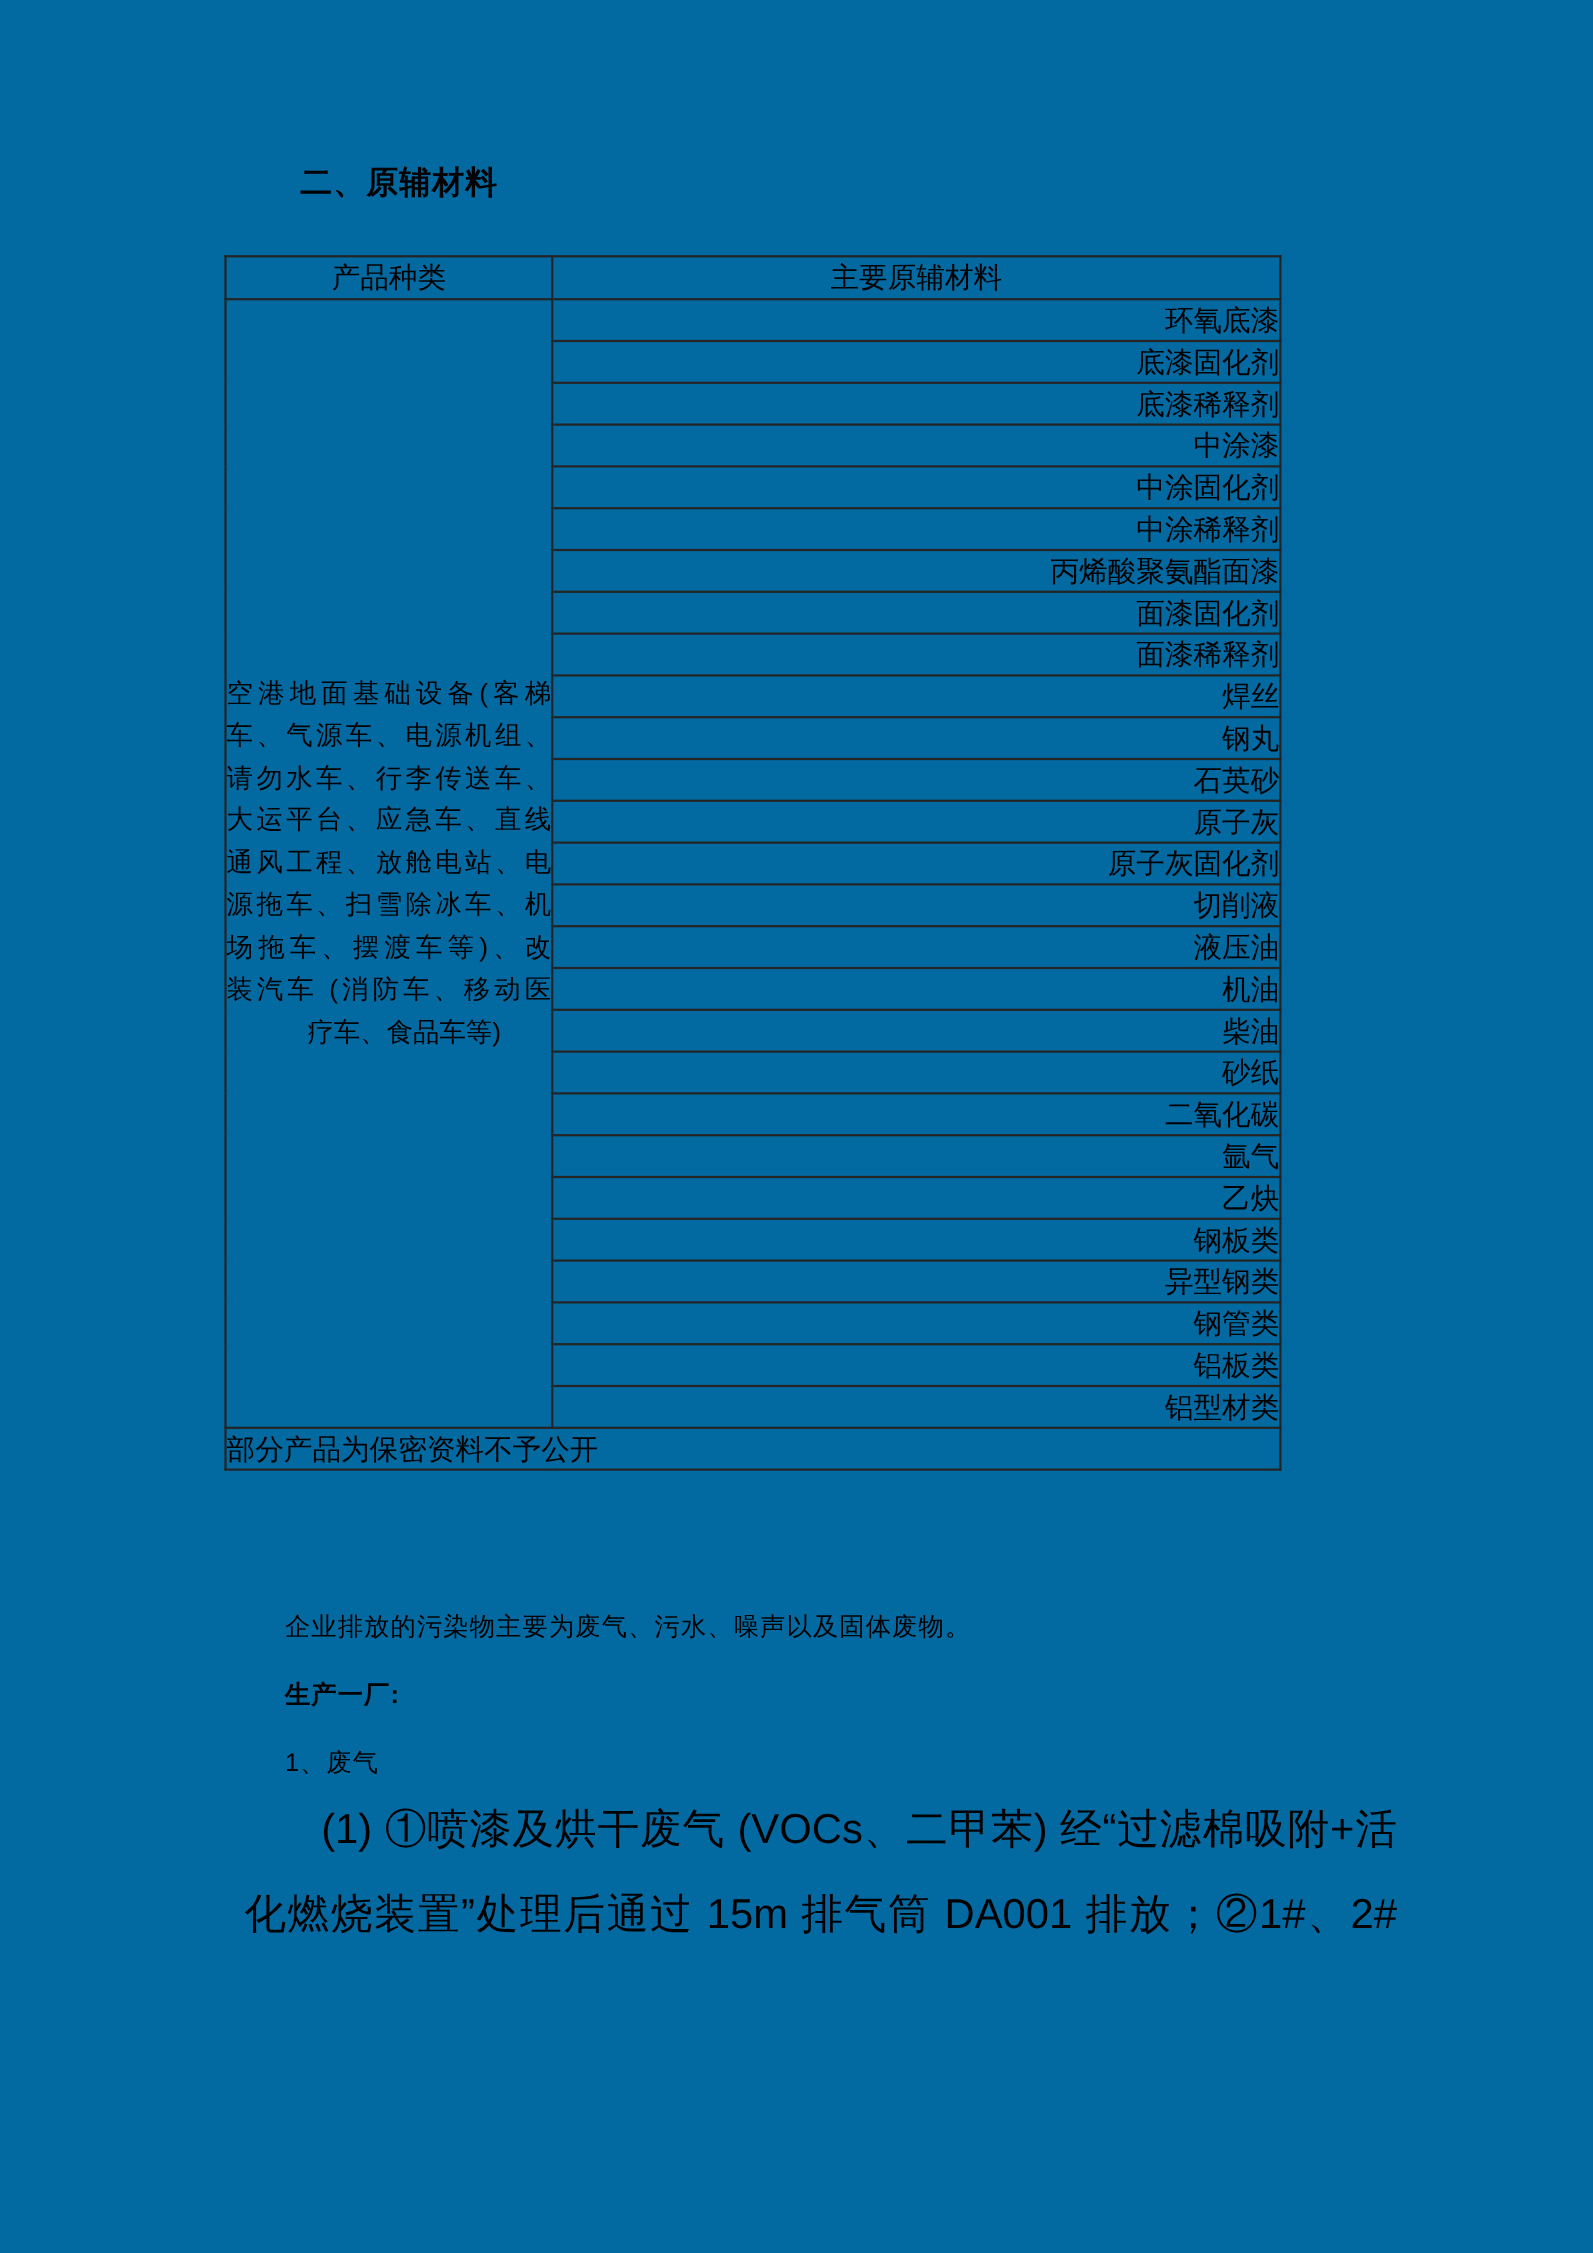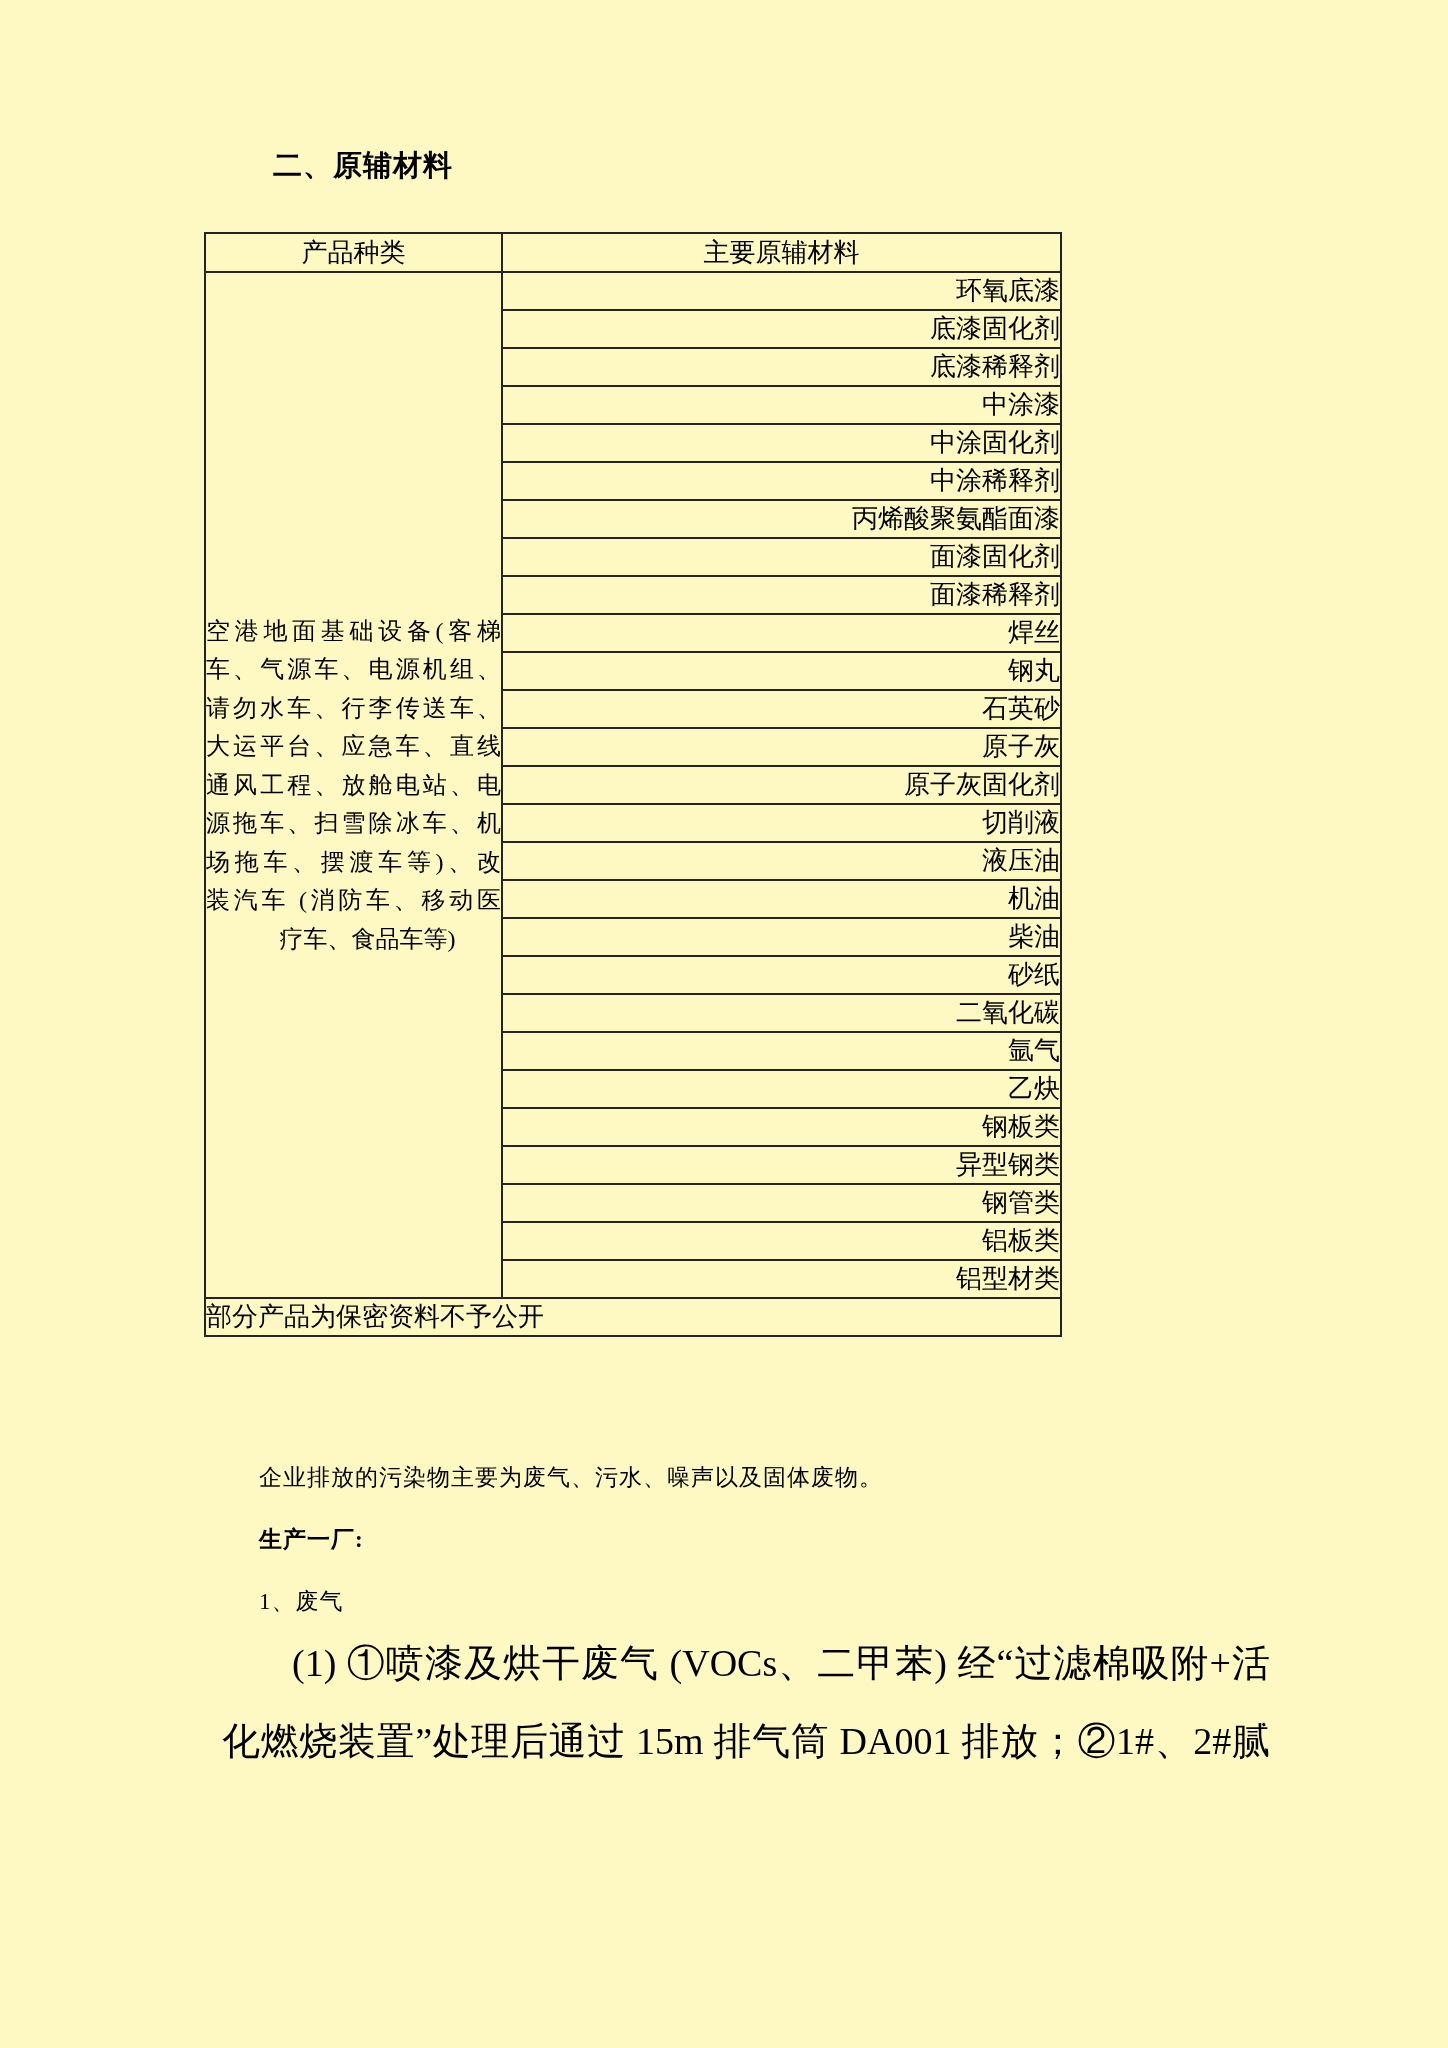--- a/index.html
+++ b/index.html
@@ -1,33 +1,33 @@
 <!DOCTYPE html>
 <html><head>
 <meta charset="utf-8">
 <style>
   html,body{margin:0;padding:0;background:#ffffff;}
   .page{
     position:relative;
     width:1448px;height:2048px;
-    background:#fef9c3;color:#000;
-    font-family:Liberation Serif, serif;
+    background:#0369a1;color:#000;
+    font-family:Liberation Sans, sans-serif;
     overflow:hidden;
   }
   .section-heading{
     position:absolute;
     font-size:29px;font-weight:700;letter-spacing:1px;
     white-space:nowrap;
   }
   #heading2{left:273px;top:146px;}
   #heading3{left:273px;top:1394px;}
 
   table.materials{
     position:absolute;left:204px;top:232px;
-    width:858px;border-collapse:collapse;table-layout:fixed;
+    width:961px;border-collapse:collapse;table-layout:fixed;
     font-size:26px;
   }
   table.materials col.c1{width:297px;}
   table.materials td,table.materials th{
     border:2px solid #242424;
     padding:0;
     vertical-align:middle;
   }
   th.head-cell{
     height:37px;font-weight:400;text-align:center;line-height:37px;

